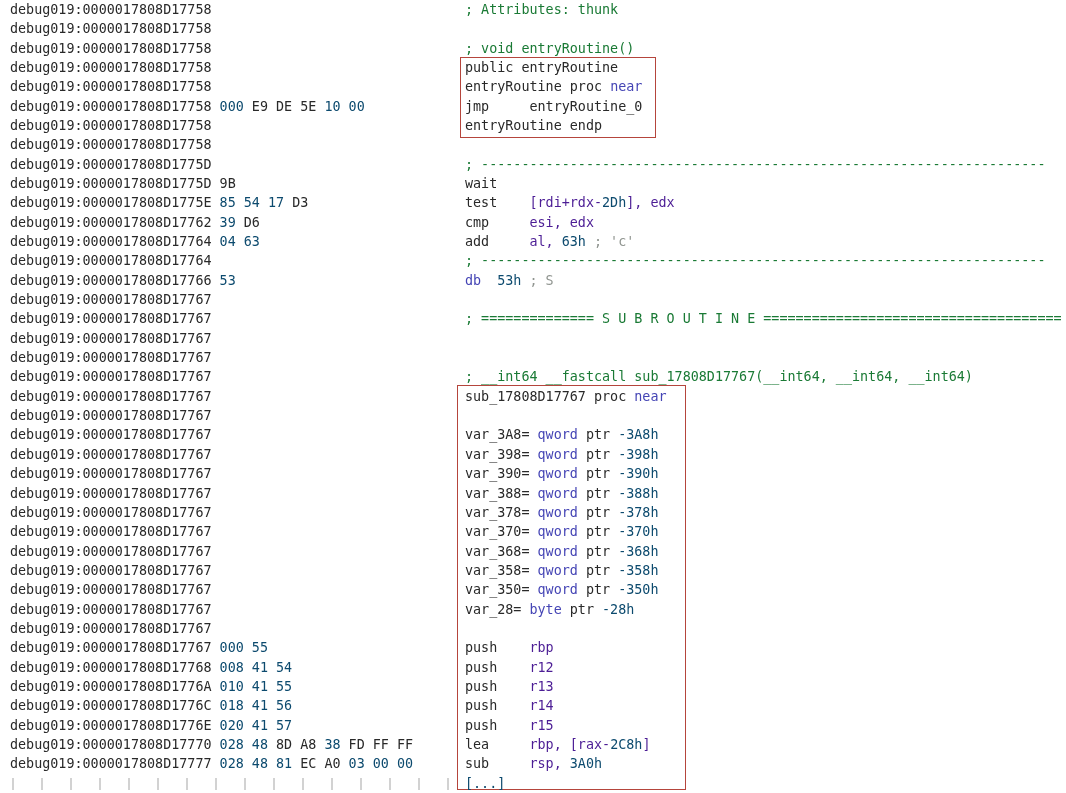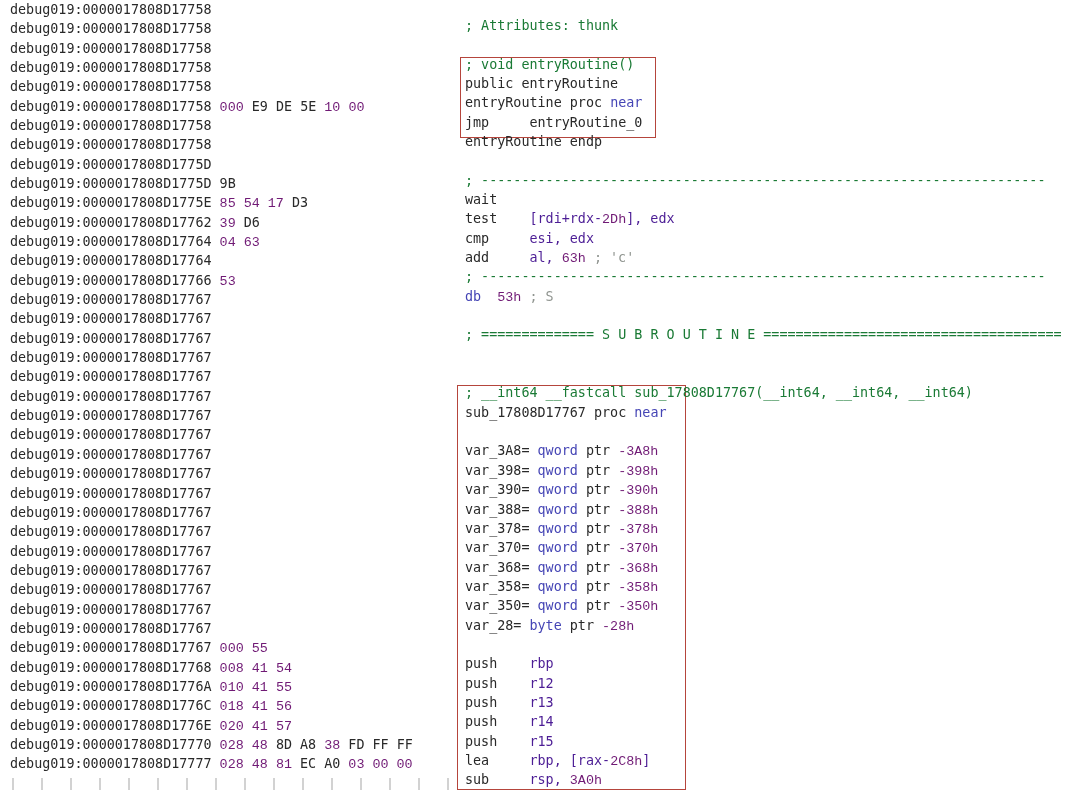--- a/index.html
+++ b/index.html
@@ -4,24 +4,24 @@
 <style>
   html,body{margin:0;padding:0;background:#ffffff;}
   body{width:1066px;height:793px;overflow:hidden;}
   #listing{
     position:relative;width:1066px;height:793px;
     font-family:"DejaVu Sans Mono","Liberation Mono",monospace;
     font-size:13.4px;line-height:19.34px;white-space:pre;color:#292929;padding-left:16px;
   }
   .row{position:absolute;left:0;width:100%;height:19.34px;}
   .acell{position:absolute;left:10px;top:0;}
-  .ccell{position:absolute;left:465px;top:16px;}
+  .ccell{position:absolute;left:465px;top:0;}
   .sd{color:#292929;}
   .sc{color:#1a7a35;}
-  .sn{color:#701a75;font-family:Liberation Mono, monospace;}
+  .sn{color:#0c4a6e;}
   .sr{color:#4c1d95;}
   .sk{color:#4545b5;}
   .sg{color:#8f948f;}
   .hlbox{position:absolute;border:1.5px solid #b5453c;pointer-events:none;}
   #box1{left:460px;top:57px;width:194px;height:79px;}
   #box2{left:457px;top:385px;width:227px;height:403px;}
   .tick{position:absolute;width:1.5px;height:12px;background:#d2d2d2;top:4px;}
 </style>
 </head>
 <body>

